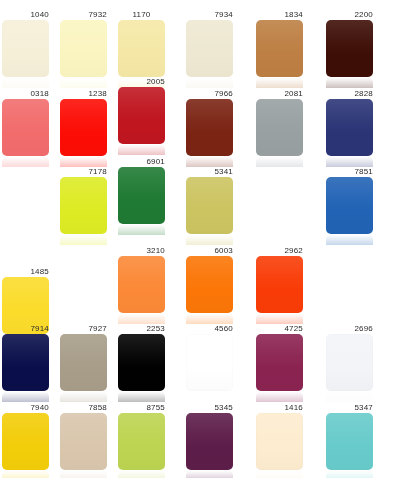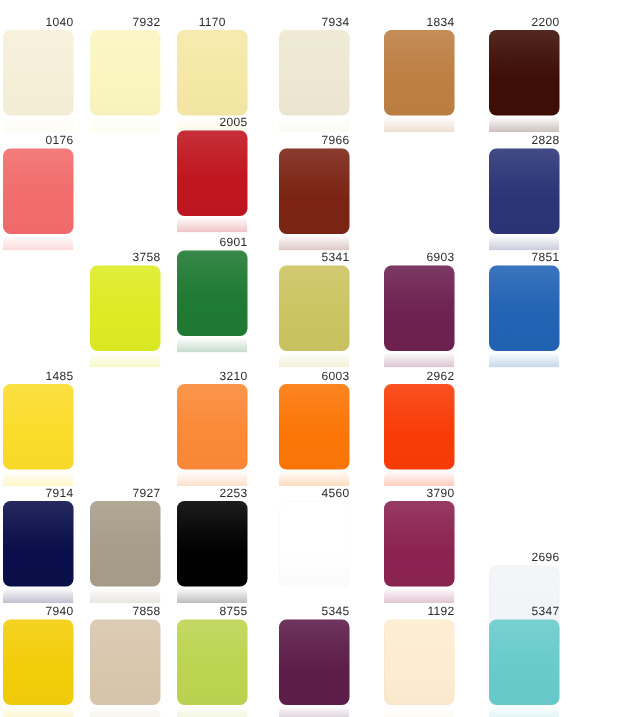--- a/index.html
+++ b/index.html
@@ -129,84 +129,91 @@
       </div>
     </div>
     <div class="swatch-cell" style="left: 326px; top: 10px;">
       <span class="swatch-label" style="color: rgb(43, 43, 43);">2200</span>
       <div class="swatch-chip-wrap">
         <div class="swatch-chip" style="background: rgb(61, 14, 6); width: 47px; height: 57px;"></div>
         <div class="swatch-reflection" style="background: rgb(61, 14, 6); top: 57px; width: 47px;"></div>
       </div>
     </div>
     <div class="swatch-cell" style="left: 2px; top: 89px;">
-      <span class="swatch-label" style="color: rgb(43, 43, 43);">0176</span>
+      <span class="swatch-label" style="color: rgb(43, 43, 43);">0318</span>
       <div class="swatch-chip-wrap">
         <div class="swatch-chip" style="background: rgb(242, 108, 108); width: 47px; height: 57px;"></div>
         <div class="swatch-reflection" style="background: rgb(242, 108, 108); top: 57px; width: 47px;"></div>
       </div>
     </div>
+    <div class="swatch-cell" style="left: 60px; top: 89px;">
+      <span class="swatch-label" style="color: rgb(43, 43, 43);">1238</span>
+      <div class="swatch-chip-wrap">
+        <div class="swatch-chip" style="background: rgb(252, 13, 5); width: 47px; height: 57px;"></div>
+        <div class="swatch-reflection" style="background: rgb(252, 13, 5); top: 57px; width: 47px;"></div>
+      </div>
+    </div>
     <div class="swatch-cell" style="left: 118px; top: 77px;">
       <span class="swatch-label" style="color: rgb(43, 43, 43);">2005</span>
       <div class="swatch-chip-wrap">
         <div class="swatch-chip" style="background: rgb(192, 22, 32); width: 47px; height: 57px;"></div>
         <div class="swatch-reflection" style="background: rgb(192, 22, 32); top: 57px; width: 47px;"></div>
       </div>
     </div>
     <div class="swatch-cell" style="left: 186px; top: 89px;">
       <span class="swatch-label" style="color: rgb(43, 43, 43);">7966</span>
       <div class="swatch-chip-wrap">
         <div class="swatch-chip" style="background: rgb(123, 36, 20); width: 47px; height: 57px;"></div>
         <div class="swatch-reflection" style="background: rgb(123, 36, 20); top: 57px; width: 47px;"></div>
       </div>
     </div>
+    <div class="swatch-cell" style="left: 256px; top: 89px;">
+      <span class="swatch-label" style="color: rgb(43, 43, 43);">2081</span>
+      <div class="swatch-chip-wrap">
+        <div class="swatch-chip" style="background: rgb(152, 160, 162); width: 47px; height: 57px;"></div>
+        <div class="swatch-reflection" style="background: rgb(152, 160, 162); top: 57px; width: 47px;"></div>
+      </div>
+    </div>
     <div class="swatch-cell" style="left: 326px; top: 89px;">
       <span class="swatch-label" style="color: rgb(43, 43, 43);">2828</span>
       <div class="swatch-chip-wrap">
         <div class="swatch-chip" style="background: rgb(43, 53, 118); width: 47px; height: 57px;"></div>
         <div class="swatch-reflection" style="background: rgb(43, 53, 118); top: 57px; width: 47px;"></div>
       </div>
     </div>
     <div class="swatch-cell" style="left: 60px; top: 167px;">
-      <span class="swatch-label" style="color: rgb(43, 43, 43);">3758</span>
+      <span class="swatch-label" style="color: rgb(43, 43, 43);">7178</span>
       <div class="swatch-chip-wrap">
         <div class="swatch-chip" style="background: rgb(221, 235, 36); width: 47px; height: 57px;"></div>
         <div class="swatch-reflection" style="background: rgb(221, 235, 36); top: 57px; width: 47px;"></div>
       </div>
     </div>
     <div class="swatch-cell" style="left: 118px; top: 157px;">
       <span class="swatch-label" style="color: rgb(43, 43, 43);">6901</span>
       <div class="swatch-chip-wrap">
         <div class="swatch-chip" style="background: rgb(31, 122, 51); width: 47px; height: 57px;"></div>
         <div class="swatch-reflection" style="background: rgb(31, 122, 51); top: 57px; width: 47px;"></div>
       </div>
     </div>
     <div class="swatch-cell" style="left: 186px; top: 167px;">
       <span class="swatch-label" style="color: rgb(43, 43, 43);">5341</span>
       <div class="swatch-chip-wrap">
         <div class="swatch-chip" style="background: rgb(204, 196, 97); width: 47px; height: 57px;"></div>
         <div class="swatch-reflection" style="background: rgb(204, 196, 97); top: 57px; width: 47px;"></div>
       </div>
     </div>
-    <div class="swatch-cell" style="left: 256px; top: 167px;">
-      <span class="swatch-label" style="color: rgb(43, 43, 43);">6903</span>
-      <div class="swatch-chip-wrap">
-        <div class="swatch-chip" style="background: rgb(109, 33, 80); width: 47px; height: 57px;"></div>
-        <div class="swatch-reflection" style="background: rgb(109, 33, 80); top: 57px; width: 47px;"></div>
-      </div>
-    </div>
     <div class="swatch-cell" style="left: 326px; top: 167px;">
       <span class="swatch-label" style="color: rgb(43, 43, 43);">7851</span>
       <div class="swatch-chip-wrap">
         <div class="swatch-chip" style="background: rgb(34, 99, 181); width: 47px; height: 57px;"></div>
         <div class="swatch-reflection" style="background: rgb(34, 99, 181); top: 57px; width: 47px;"></div>
       </div>
     </div>
     <div class="swatch-cell" style="left: 2px; top: 246px;">
-      <span class="swatch-label" style="color: rgb(43, 43, 43);">1485</span>
+      <span class="swatch-label" style="color: rgb(43, 43, 43); margin-top: 21px;">1485</span>
       <div class="swatch-chip-wrap">
         <div class="swatch-chip" style="background: rgb(251, 220, 43); width: 47px; height: 57px;"></div>
         <div class="swatch-reflection" style="background: rgb(251, 220, 43); top: 57px; width: 47px;"></div>
       </div>
     </div>
     <div class="swatch-cell" style="left: 118px; top: 246px;">
       <span class="swatch-label" style="color: rgb(43, 43, 43);">3210</span>
       <div class="swatch-chip-wrap">
         <div class="swatch-chip" style="background: rgb(251, 137, 55); width: 47px; height: 57px;"></div>
         <div class="swatch-reflection" style="background: rgb(251, 137, 55); top: 57px; width: 47px;"></div>
@@ -248,28 +255,28 @@
       </div>
     </div>
     <div class="swatch-cell" style="left: 186px; top: 324px;">
       <span class="swatch-label" style="color: rgb(43, 43, 43);">4560</span>
       <div class="swatch-chip-wrap">
         <div class="swatch-chip pale-outline" style="background: rgb(255, 255, 255); width: 47px; height: 57px;"></div>
         <div class="swatch-reflection" style="background: rgb(255, 255, 255); top: 57px; width: 47px;"></div>
       </div>
     </div>
     <div class="swatch-cell" style="left: 256px; top: 324px;">
-      <span class="swatch-label" style="color: rgb(43, 43, 43);">3790</span>
+      <span class="swatch-label" style="color: rgb(43, 43, 43);">4725</span>
       <div class="swatch-chip-wrap">
         <div class="swatch-chip" style="background: rgb(139, 35, 81); width: 47px; height: 57px;"></div>
         <div class="swatch-reflection" style="background: rgb(139, 35, 81); top: 57px; width: 47px;"></div>
       </div>
     </div>
     <div class="swatch-cell" style="left: 326px; top: 324px;">
-      <span class="swatch-label" style="color: rgb(43, 43, 43); margin-top: 43px;">2696</span>
+      <span class="swatch-label" style="color: rgb(43, 43, 43);">2696</span>
       <div class="swatch-chip-wrap">
         <div class="swatch-chip pale-outline" style="background: rgb(242, 244, 248); width: 47px; height: 57px;"></div>
         <div class="swatch-reflection" style="background: rgb(242, 244, 248); top: 57px; width: 47px;"></div>
       </div>
     </div>
     <div class="swatch-cell" style="left: 2px; top: 403px;">
       <span class="swatch-label" style="color: rgb(43, 43, 43);">7940</span>
       <div class="swatch-chip-wrap">
         <div class="swatch-chip" style="background: rgb(242, 205, 9); width: 47px; height: 57px;"></div>
         <div class="swatch-reflection" style="background: rgb(242, 205, 9); top: 57px; width: 47px;"></div>
@@ -290,21 +297,21 @@
       </div>
     </div>
     <div class="swatch-cell" style="left: 186px; top: 403px;">
       <span class="swatch-label" style="color: rgb(43, 43, 43);">5345</span>
       <div class="swatch-chip-wrap">
         <div class="swatch-chip" style="background: rgb(93, 29, 74); width: 47px; height: 57px;"></div>
         <div class="swatch-reflection" style="background: rgb(93, 29, 74); top: 57px; width: 47px;"></div>
       </div>
     </div>
     <div class="swatch-cell" style="left: 256px; top: 403px;">
-      <span class="swatch-label" style="color: rgb(43, 43, 43);">1192</span>
+      <span class="swatch-label" style="color: rgb(43, 43, 43);">1416</span>
       <div class="swatch-chip-wrap">
         <div class="swatch-chip pale-outline" style="background: rgb(253, 236, 207); width: 47px; height: 57px;"></div>
         <div class="swatch-reflection" style="background: rgb(253, 236, 207); top: 57px; width: 47px;"></div>
       </div>
     </div>
     <div class="swatch-cell" style="left: 326px; top: 403px;">
       <span class="swatch-label" style="color: rgb(43, 43, 43);">5347</span>
       <div class="swatch-chip-wrap">
         <div class="swatch-chip" style="background: rgb(104, 203, 203); width: 47px; height: 57px;"></div>
         <div class="swatch-reflection" style="background: rgb(104, 203, 203); top: 57px; width: 47px;"></div>

